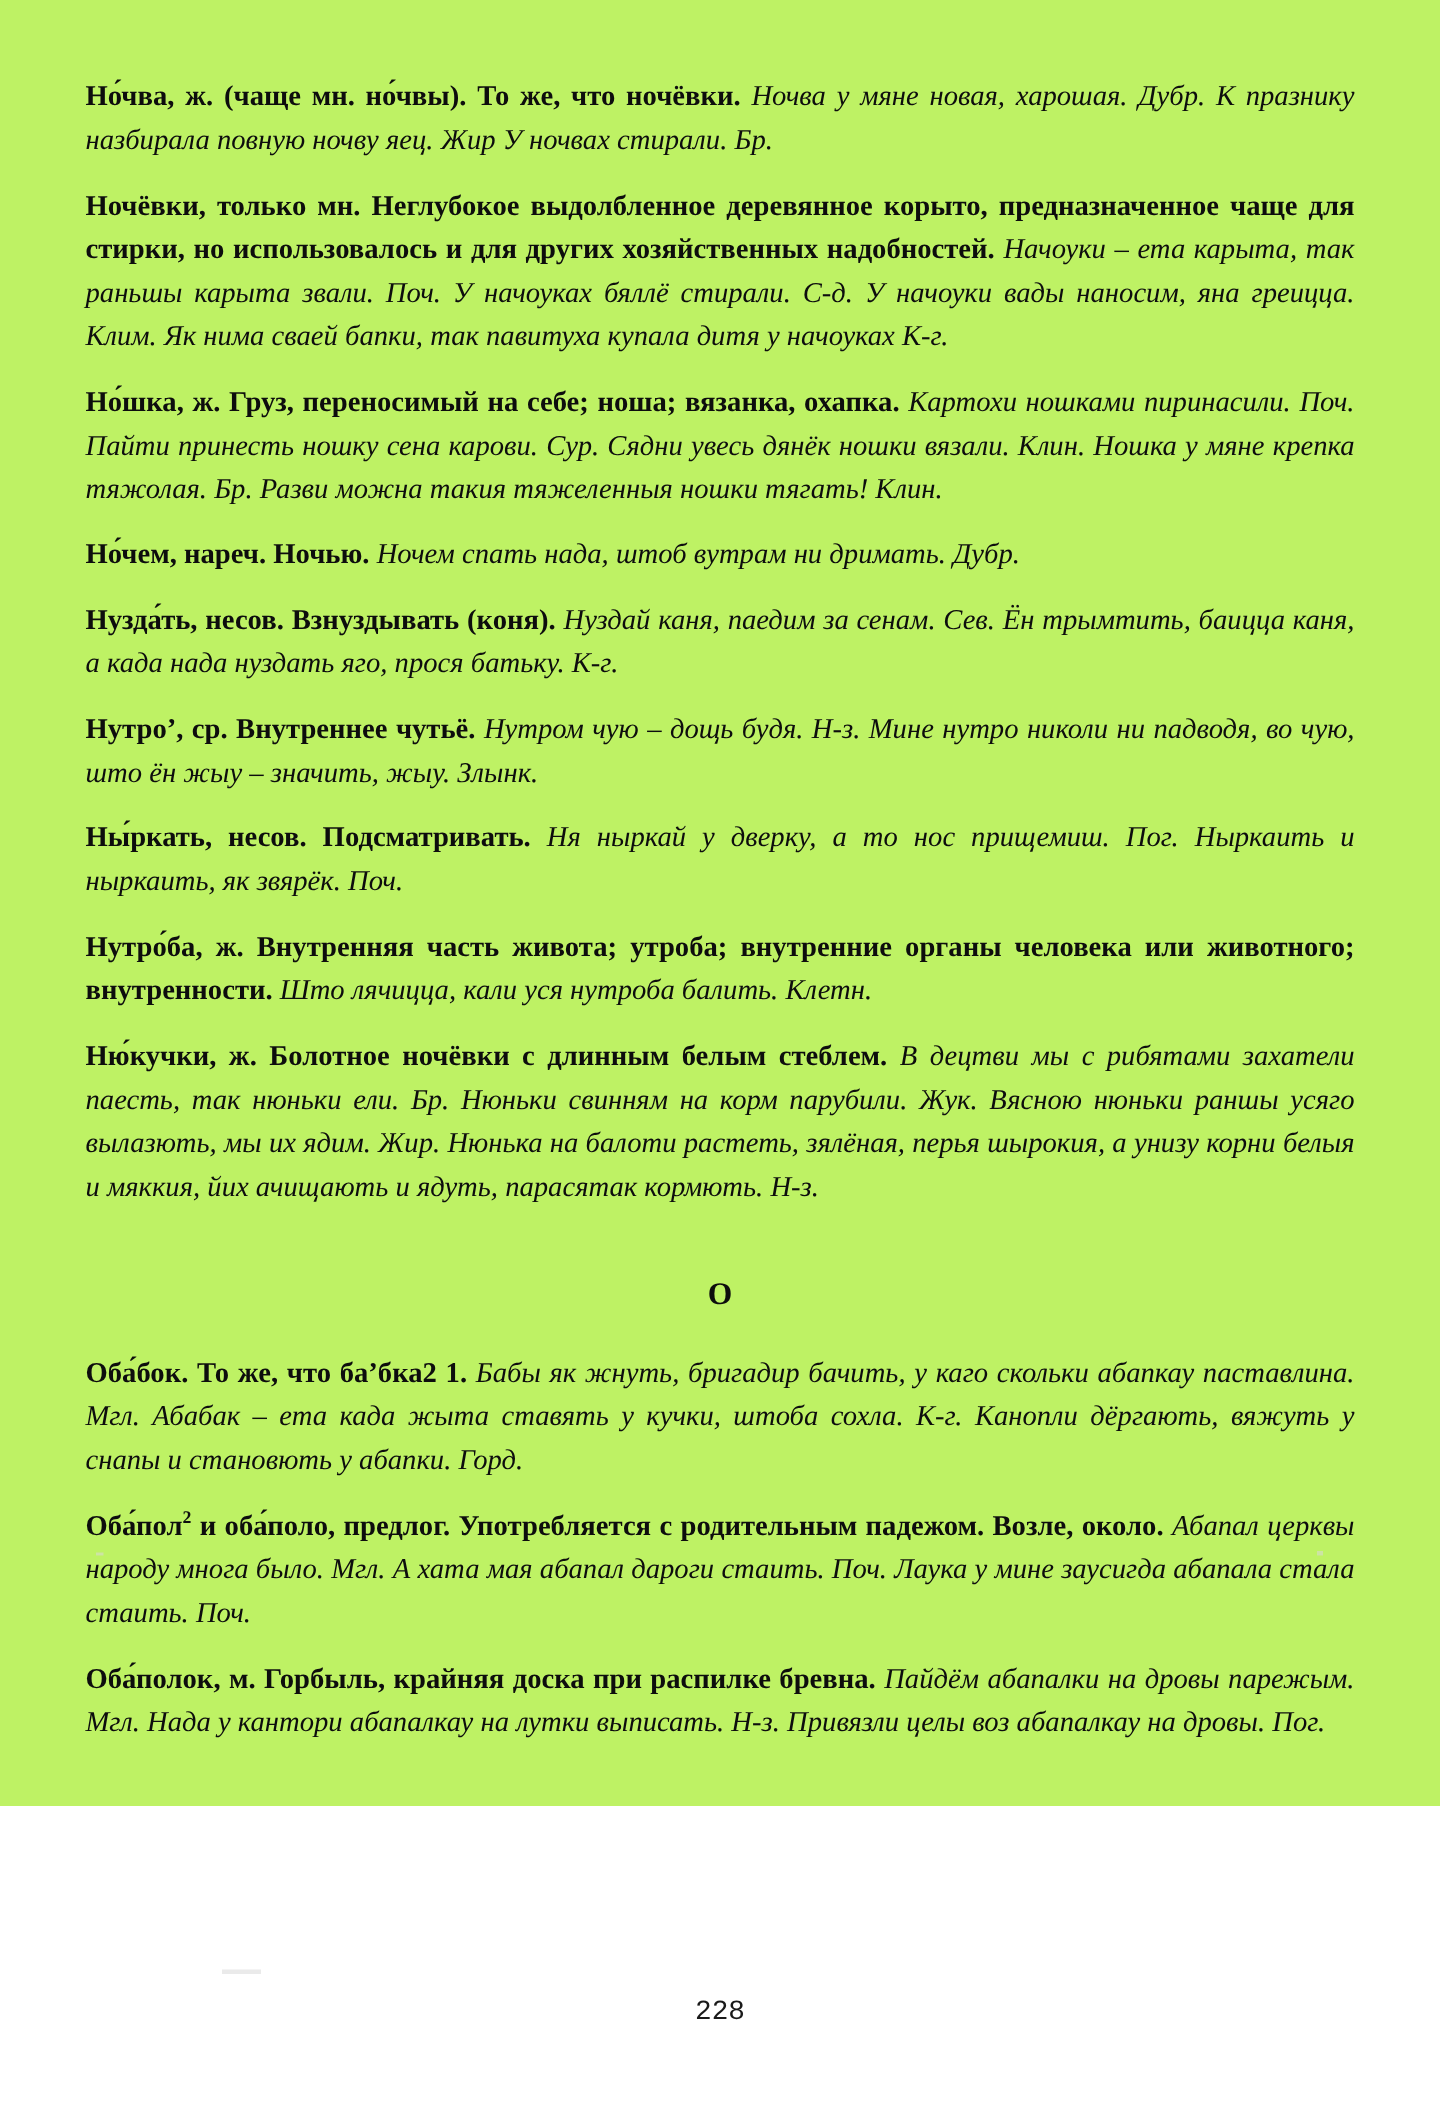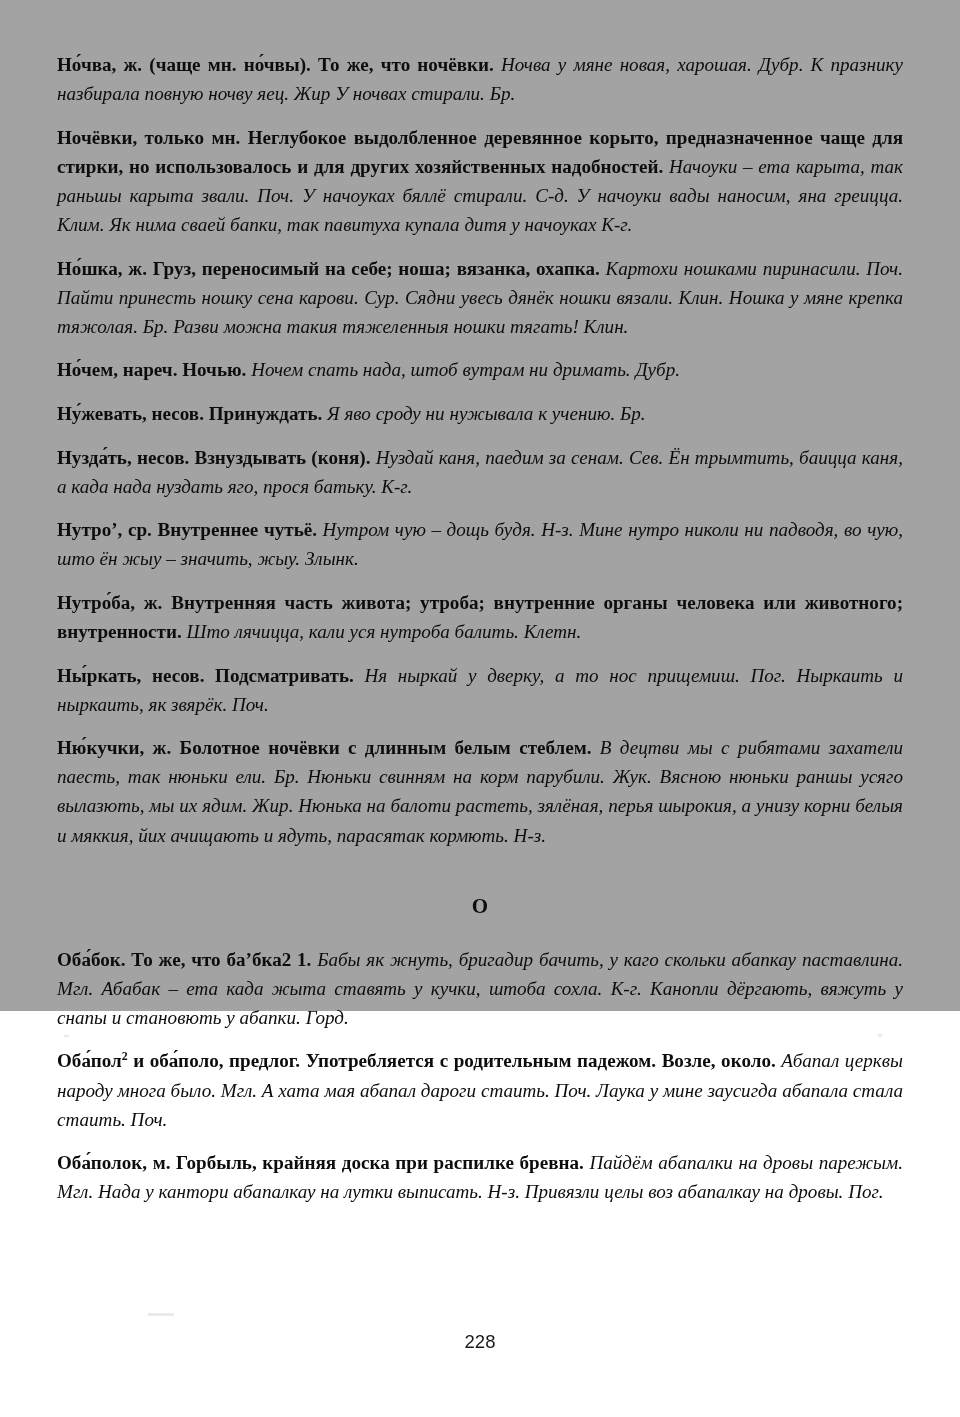--- a/index.html
+++ b/index.html
@@ -12,22 +12,22 @@
     height: 1417px;
     position: relative;
     font-family: "Liberation Serif", "DejaVu Serif", serif;
     color: #0d0d0d;
     overflow: hidden;
   }
   .page {
     position: absolute;
     left: 0; top: 0;
     width: 960px;
-    height: 1011px;
-    background: #a3a3a3;
+    height: 1204px;
+    background: #bef264;
   }
   .content {
     position: absolute;
     left: 57px;
     top: 50px;
     width: 846px;
   }
   .entry {
     margin: 0 0 14.5px 0;
     font-size: 19.1px;
@@ -59,21 +59,21 @@
     letter-spacing: 0;
   }
   .page-number {
     position: absolute;
     left: 0;
     top: 1331px;
     width: 960px;
     text-align: center;
     font-size: 18.5px;
     color: #1a1a1a;
-    font-family: Liberation Sans, sans-serif;
+    font-family: Liberation Mono, monospace;
   }
   
   .speck {
     position: absolute;
     background: #d8d8d8;
     opacity: .55;
   }
 </style>
 </head>
 <body>
@@ -103,48 +103,43 @@
       <span class="def">Груз, переносимый на себе; ноша; вязанка, охапка.</span>
       <span class="ex">Картохи ношками пиринасили. Поч. Пайти принесть ношку сена карови. Сур. Сядни увесь дянёк ношки вязали. Клин. Ношка у мяне крепка тяжолая. Бр. Разви можна такия тяжеленныя ношки тягать!  Клин.</span>
     </p>
 
     <p class="entry">
       <span class="hw">Но́чем, нареч.</span>
       <span class="def">Ночью.</span>
       <span class="ex">Ночем спать нада, штоб  вутрам ни дримать. Дубр.</span>
     </p>
 
-    <p class="entry">
-      <span class="hw">Ну́жевать, несов.</span>
-      <span class="def">Принуждать.</span>
-      <span class="ex">Я яво сроду ни нужывала к учению. Бр.</span>
-    </p>
 
     <p class="entry">
       <span class="hw">Нузда́ть, несов.</span>
       <span class="def">Взнуздывать (коня).</span>
       <span class="ex">Нуздай каня, паедим  за сенам. Сев. Ён трымтить, баицца каня, а када нада нуздать яго, прося батьку. К-г.</span>
     </p>
 
     <p class="entry">
       <span class="hw">Нутро’, ср.</span>
       <span class="def">Внутреннее чутьё.</span>
       <span class="ex">Нутром чую – дощь будя. Н-з. Мине нутро николи ни падводя, во чую, што ён жыу – значить, жыу. Злынк.</span>
     </p>
 
     <p class="entry">
+      <span class="hw">Ны́ркать, несов.</span>
+      <span class="def">Подсматривать.</span>
+      <span class="ex">Ня ныркай у дверку, а то нос прищемиш. Пог. Ныркаить и ныркаить, як звярёк. Поч.</span>
+    </p>
+
+    <p class="entry">
       <span class="hw">Нутро́ба, ж.</span>
       <span class="def">Внутренняя часть живота; утроба; внутренние органы человека или животного; внутренности.</span>
       <span class="ex">Што лячицца, кали уся нутроба балить. Клетн.</span>
-    </p>
-
-    <p class="entry">
-      <span class="hw">Ны́ркать, несов.</span>
-      <span class="def">Подсматривать.</span>
-      <span class="ex">Ня ныркай у дверку, а то нос прищемиш. Пог. Ныркаить и ныркаить, як звярёк. Поч.</span>
     </p>
 
 
     <p class="entry">
       <span class="hw">Ню́кучки, ж.</span>
       <span class="def">Болотное ночёвки с  длинным белым стеблем.</span>
       <span class="ex">В децтви мы с рибятами захатели паесть, так нюньки ели. Бр. Нюньки свинням на корм парубили. Жук. Вясною нюньки раншы усяго вылазють,  мы их ядим. Жир. Нюнька на балоти растеть, зялёная, перья шырокия, а унизу корни белыя и мяккия, йих ачищають и ядуть, парасятак кормють. Н-з.</span>
     </p>
 
     <div class="section-letter">О</div>

